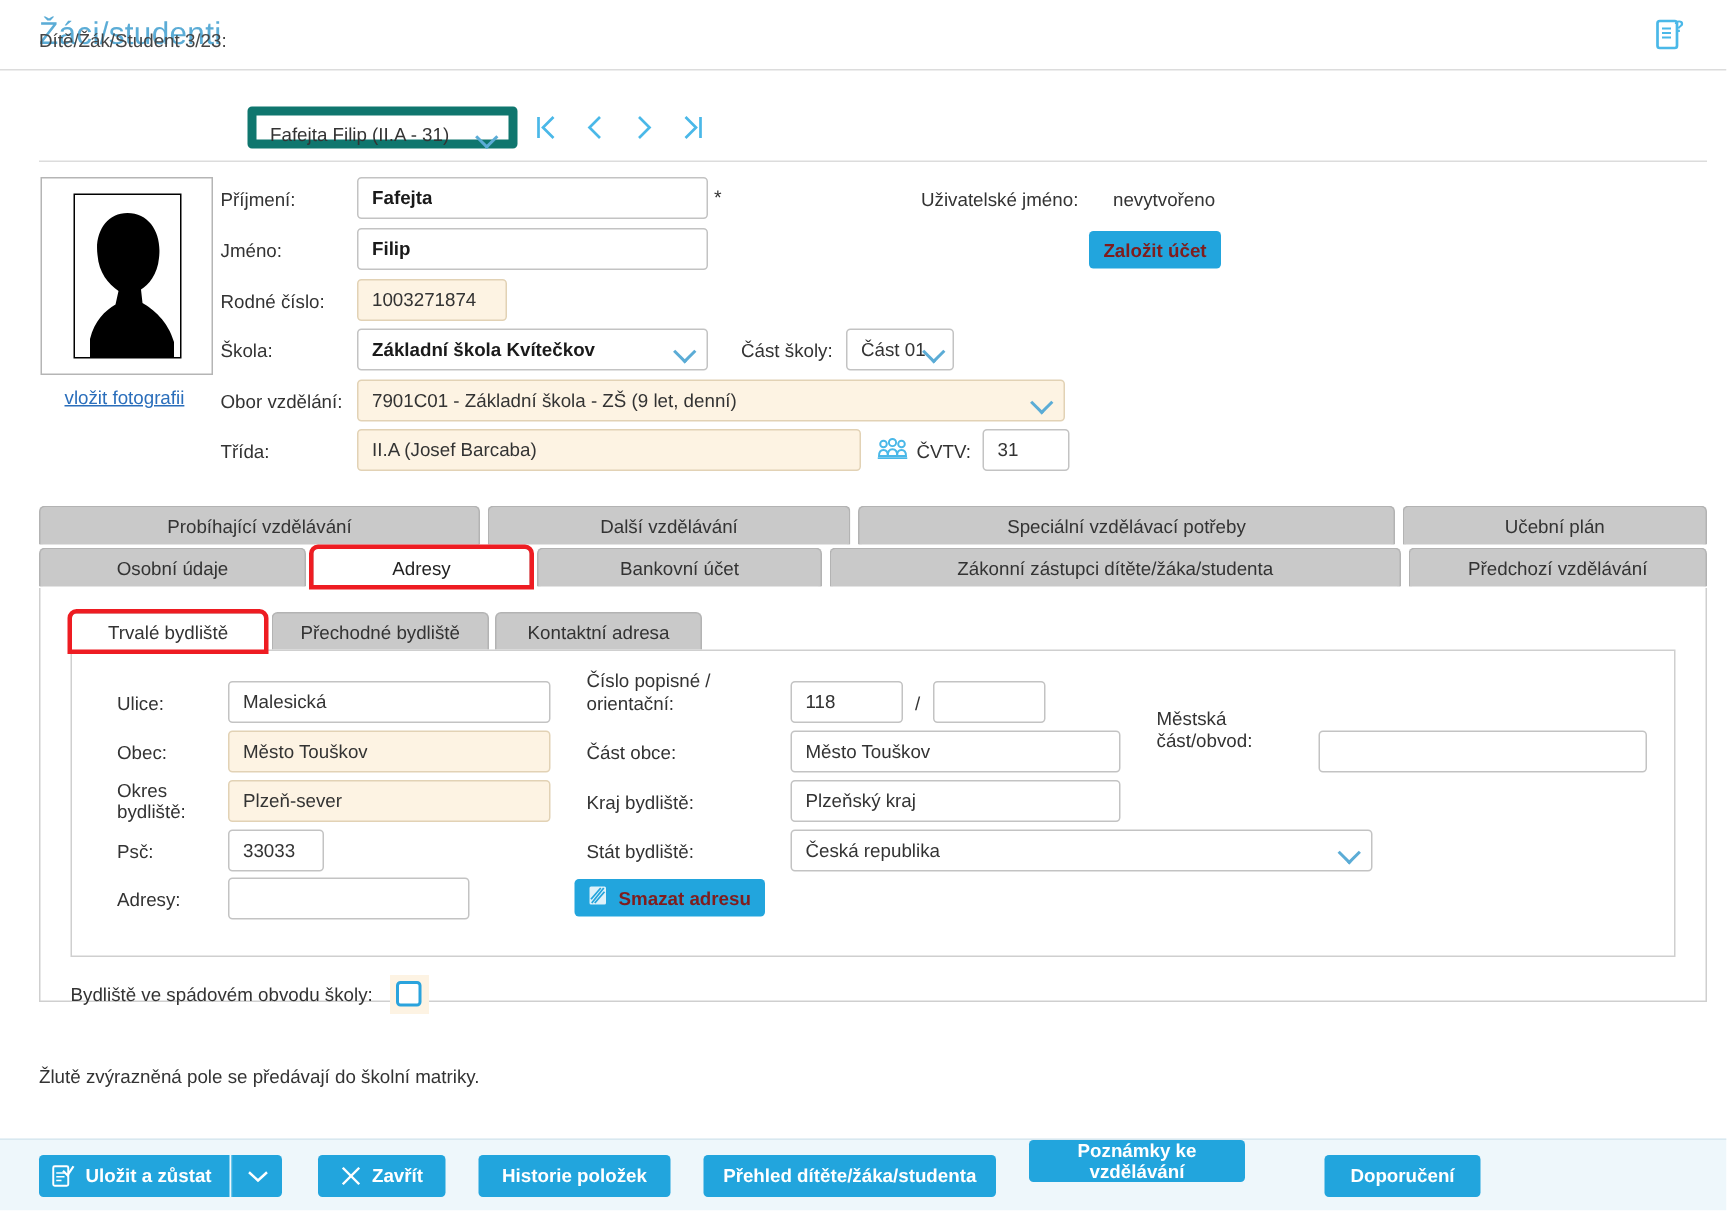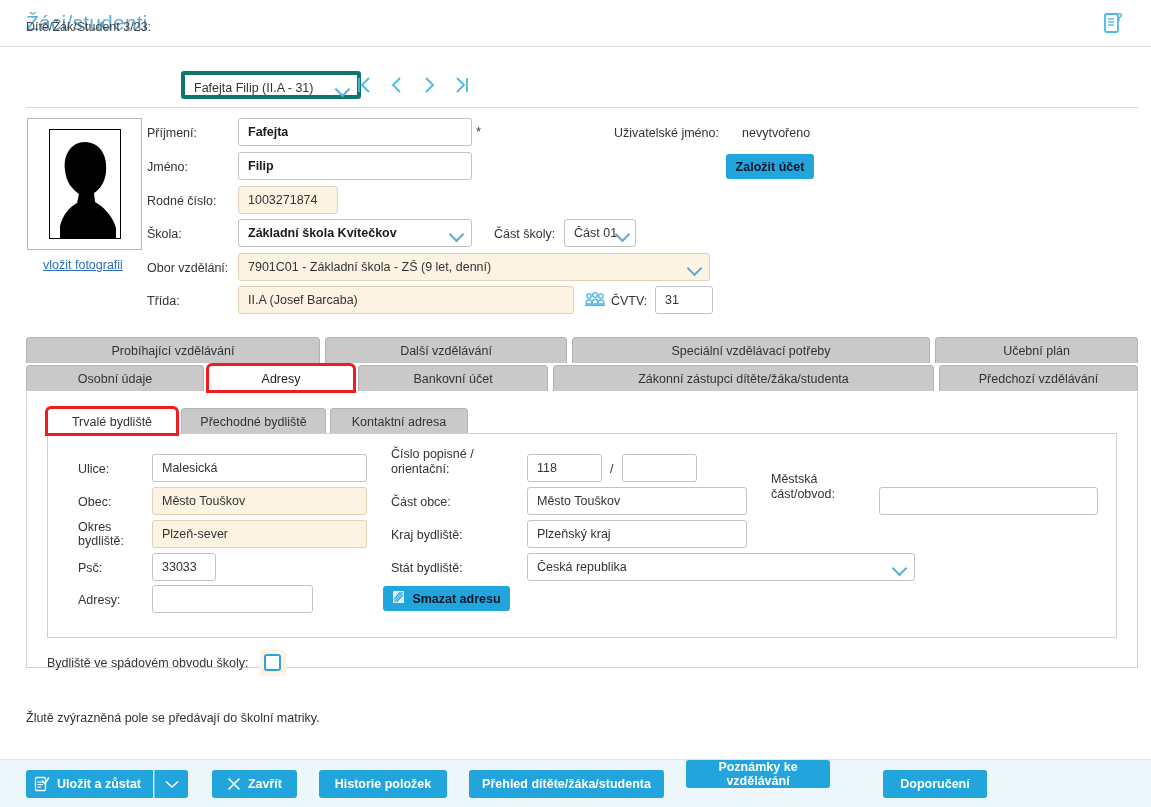--- a/index.html
+++ b/index.html
@@ -26,21 +26,21 @@
   .help-icon {
     position: absolute; right: 26px; top: 12px; width: 22px; height: 22px;
     cursor: pointer;
   }
   .selector-label {
     position: absolute; left: 26px; top: 20px; font-size: 12.5px; color: #444;
     white-space: nowrap;
   }
   .student-select {
     position: absolute; left: 165px; top: 71px; width: 180px; height: 28px;
-    border: 4px solid #0f766e; border-radius: 3px; background: #fff; margin-left: 16px;
+    border: 6px solid #0f766e; border-radius: 3px; background: #fff;
   }
   .student-select .val {
     position: absolute; left: 9px; top: 6px; font-size: 12.5px; color: #333;
     white-space: nowrap;
   }
   .chev {
     position: absolute; right: 7px; top: 9px; width: 13px; height: 8px;
   }
   .chev::before {
     content: ""; position: absolute; left: 0; top: 0;
@@ -81,21 +81,21 @@
   }
   .fld.hl { background: #fdf3e3; border-color: #e2d2b5; }
   .fld .txt {
     position: absolute; left: 9px; top: 6px; font-size: 12.5px; color: #333;
     white-space: nowrap; overflow: hidden;
   }
   .fld .txt.bold { font-weight: bold; color: #1a1a1a; }
   .star { position: absolute; font-size: 13px; color: #333; }
 
   .btn-blue {
-    position: absolute; background: #22a5dd; color: #0f172a; border: none;
+    position: absolute; background: #22a5dd; color: #7f1d1d; border: none;
     border-radius: 3px; font-family: "Liberation Sans", sans-serif;
     font-size: 12.5px; font-weight: bold; cursor: pointer;
     display: flex; align-items: center; justify-content: center;
   }
 
   .cvtv-icon { position: absolute; width: 20px; height: 16px; }
 
   
   .tabrow { position: absolute; height: 26px; }
   .tab {

